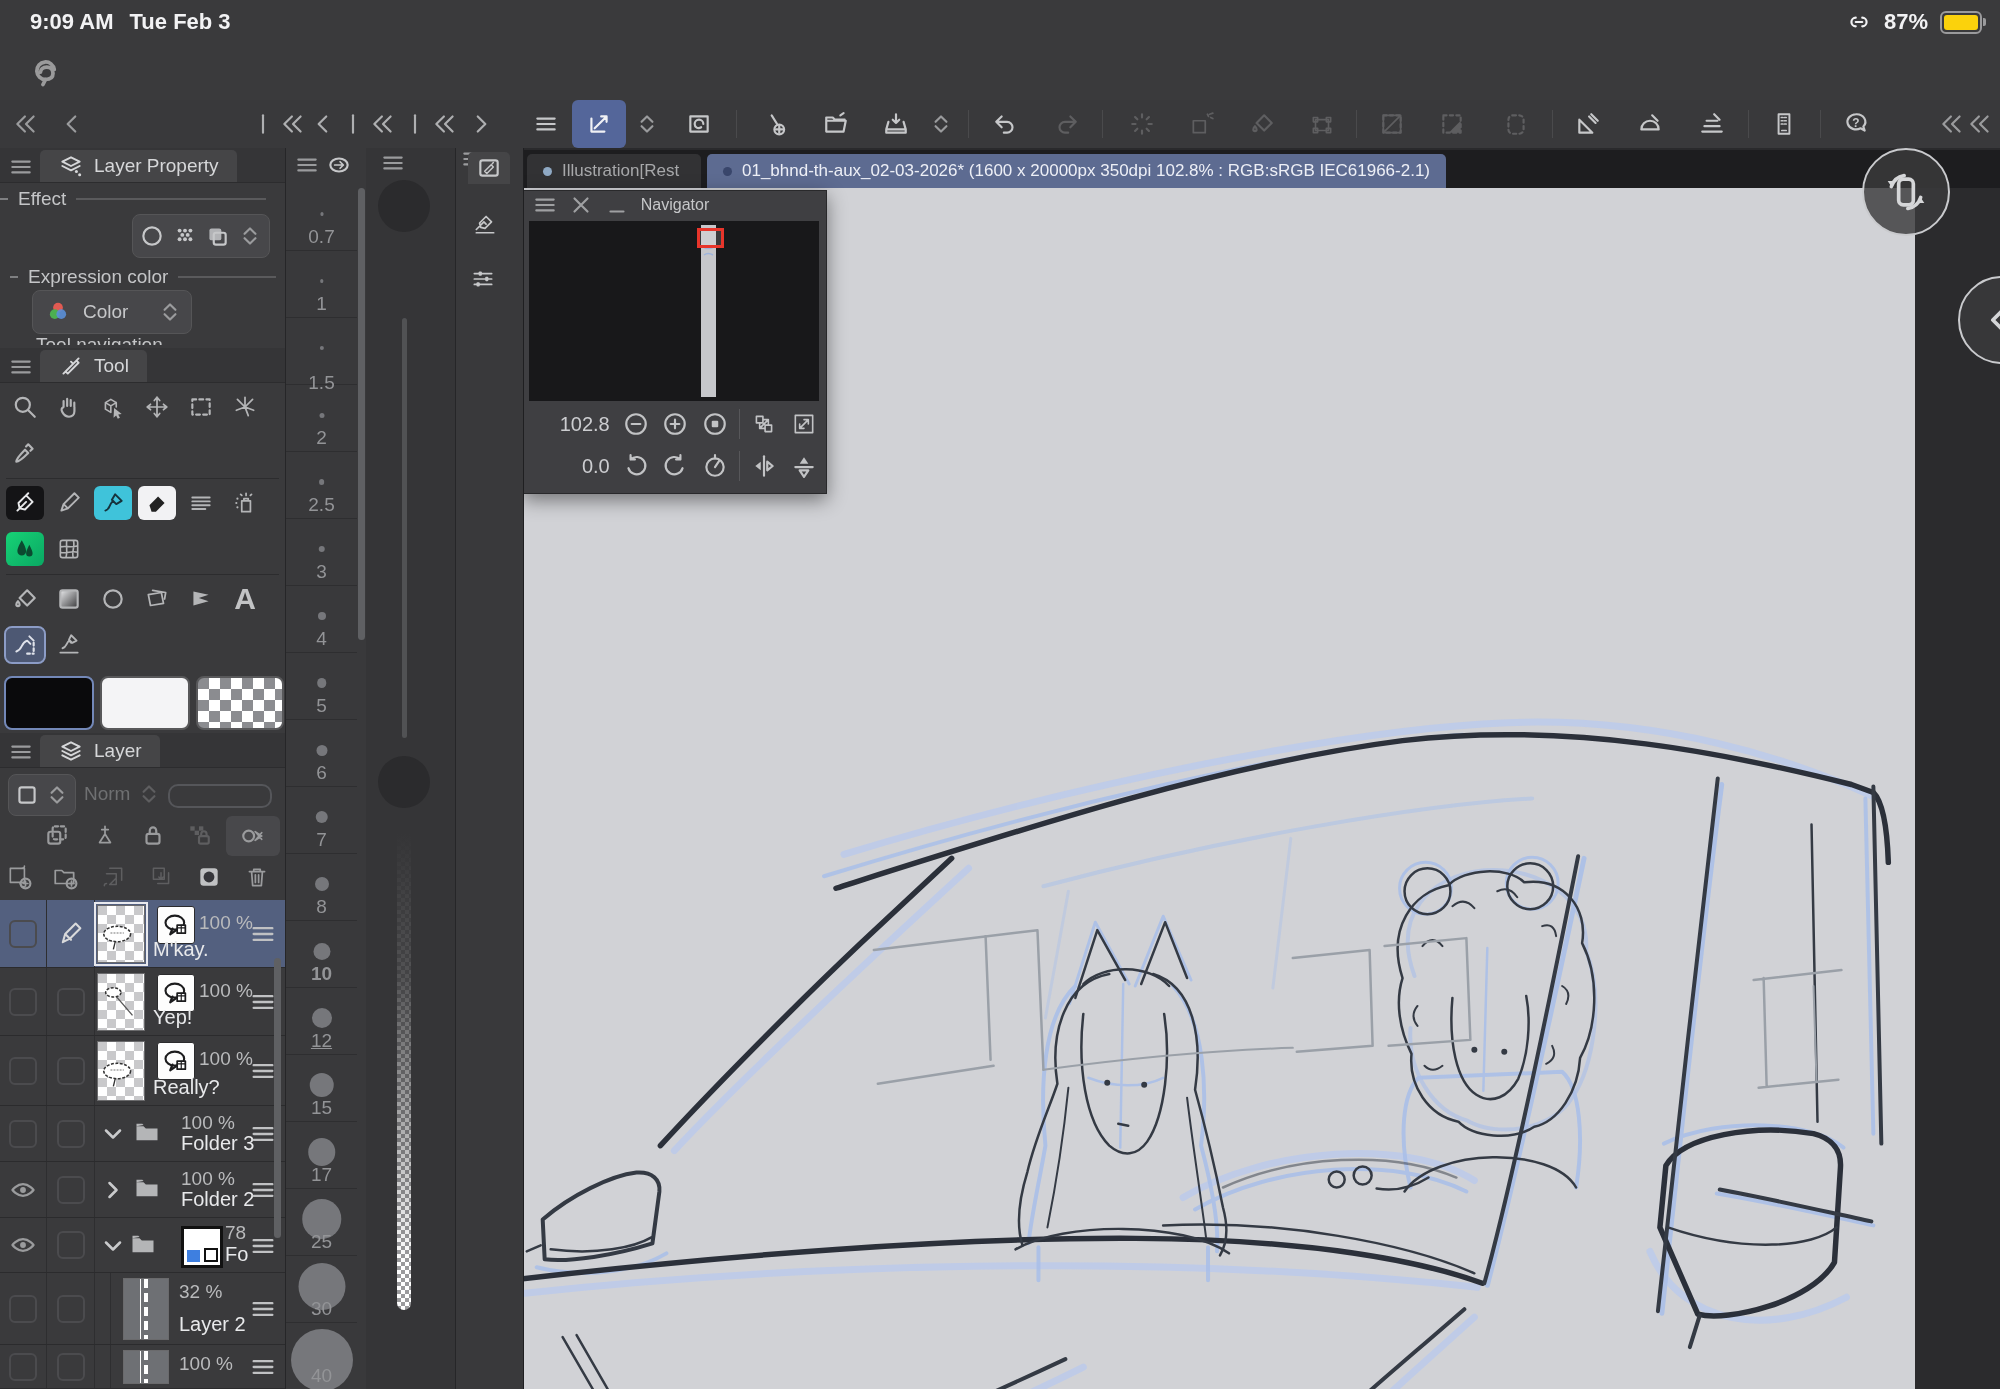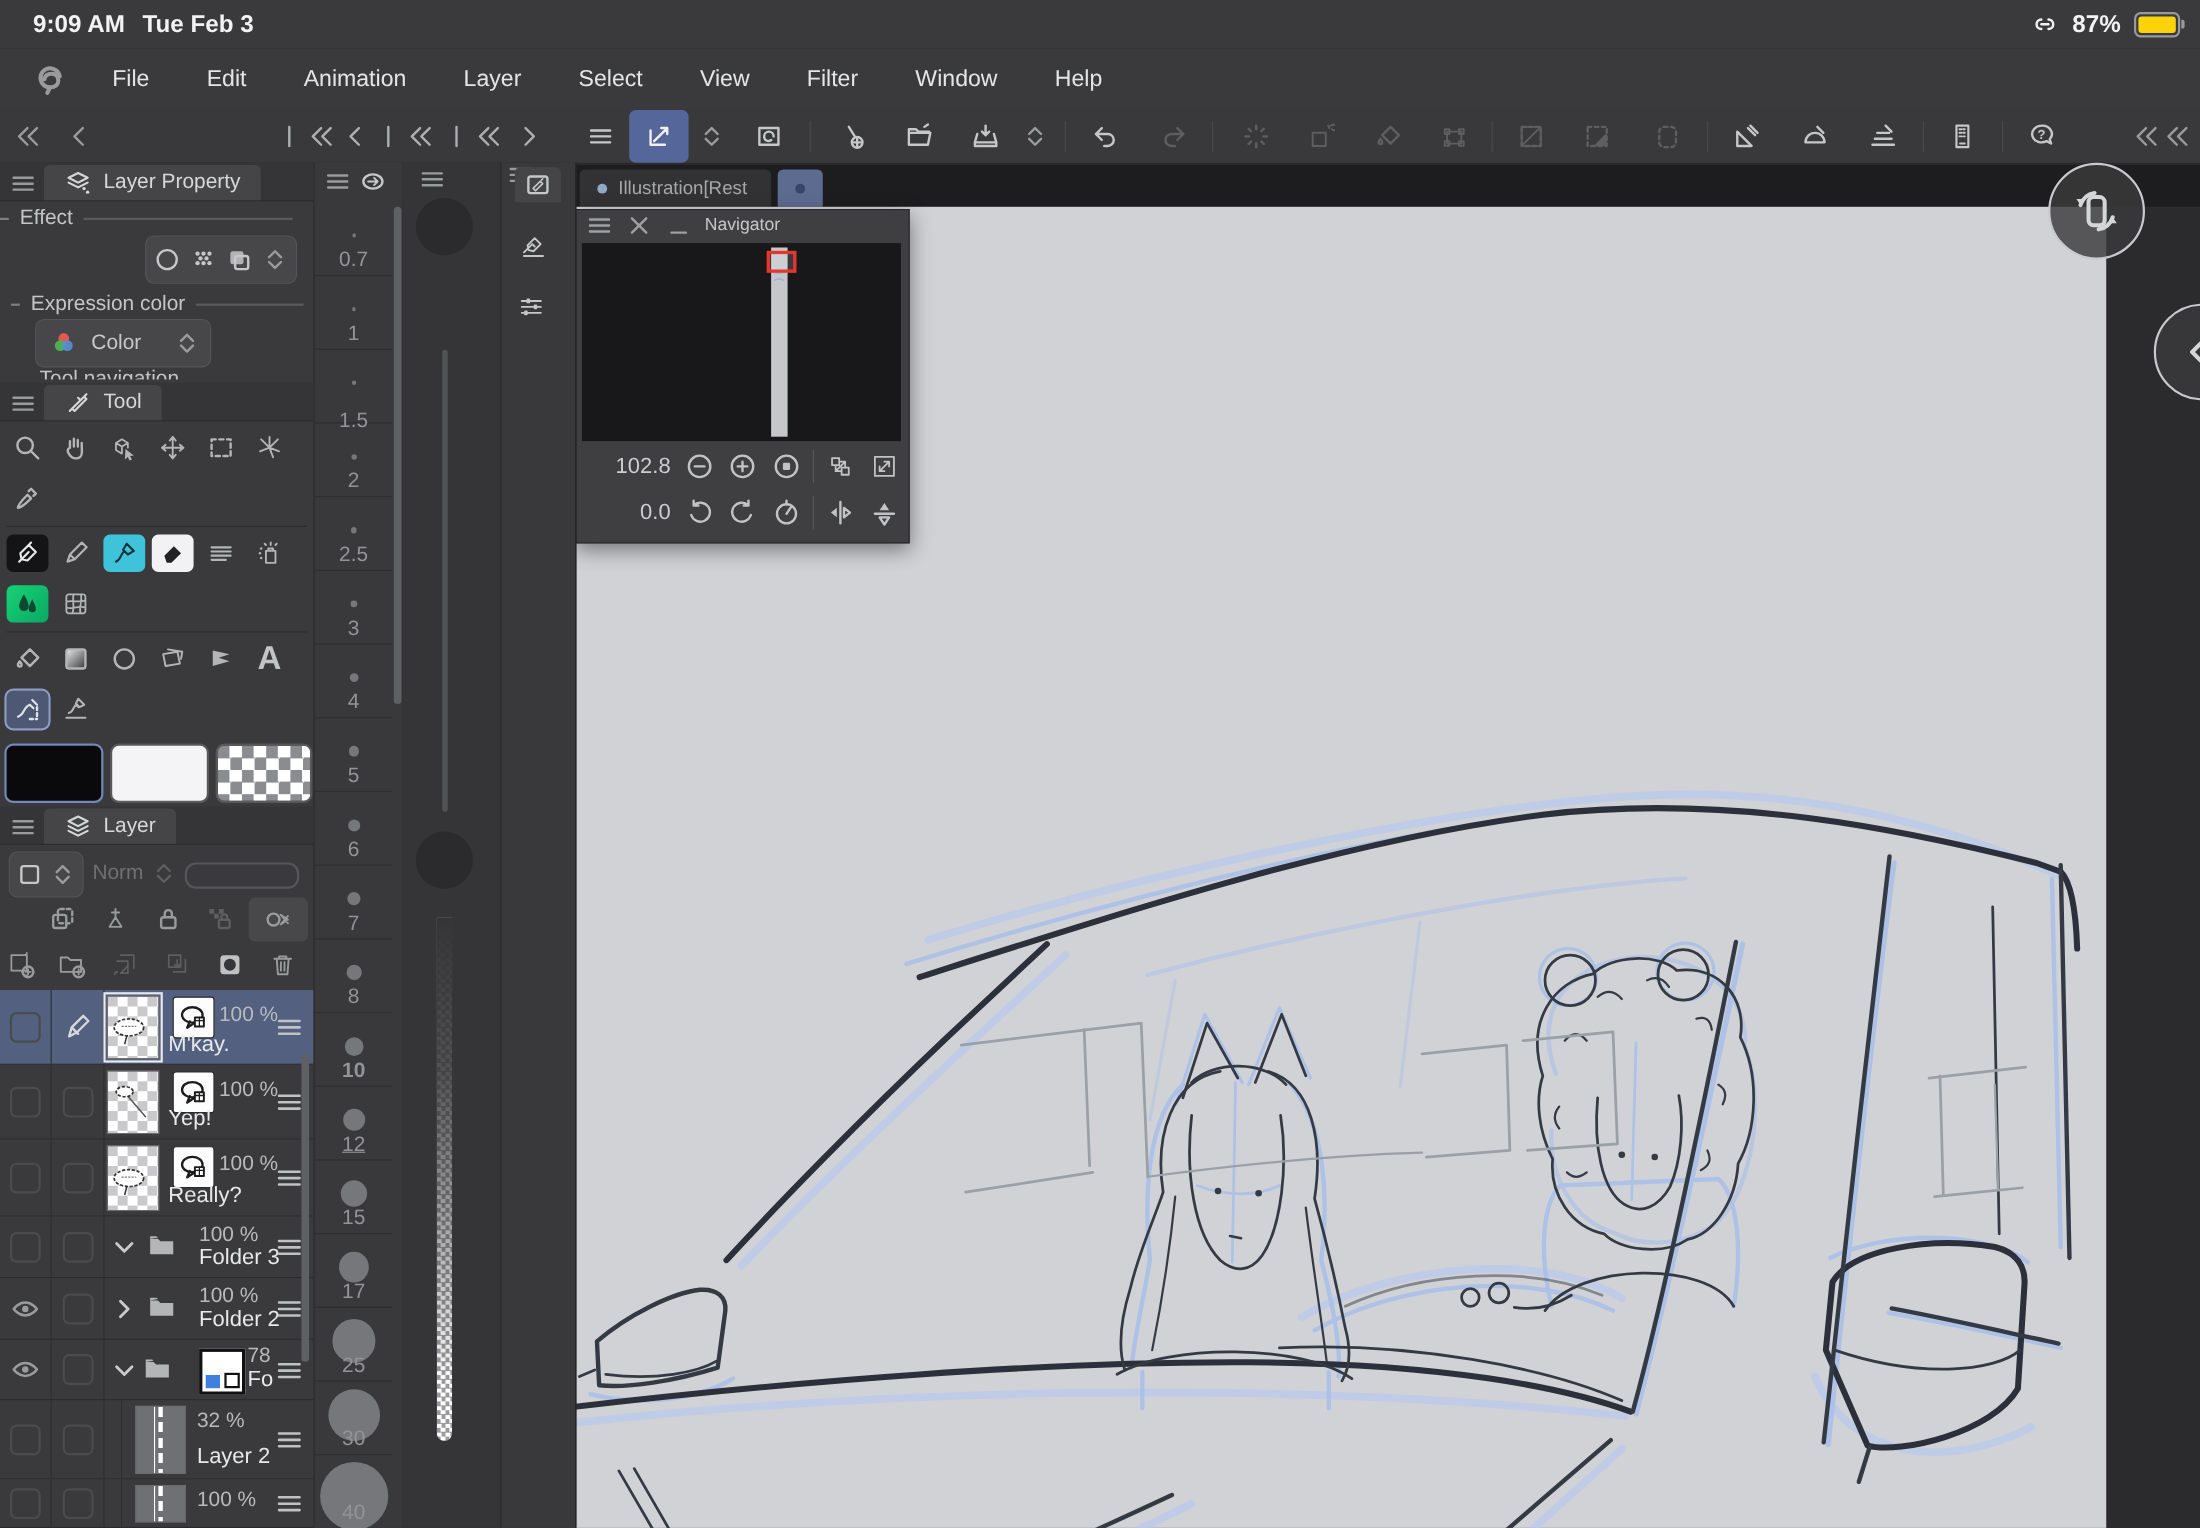--- a/index.html
+++ b/index.html
@@ -130,21 +130,20 @@
 
   <div id="menubar" class="abs">
     <span class="logo ic">
         <svg width="30" height="30" viewBox="0 0 24 24" fill="none" stroke="currentColor" stroke-width="2" stroke-linecap="round" stroke-linejoin="round">
           <g stroke="#9a9a9b" stroke-width="3" fill="none">
             <path d="M21 10a7 7 0 1 0-7 8c4 0 6-2 6-5s-2-5-5-5-5 2-5 4"></path>
             <path d="M14 18l-2 4"></path>
           </g>
         </svg>
       </span>
-    <span id="menu-items"><span class="mitem">File</span><span class="mitem">Edit</span><span class="mitem">Animation</span><span class="mitem">Layer</span><span class="mitem">Select</span><span class="mitem">View</span><span class="mitem">Filter</span><span class="mitem">Window</span><span class="mitem">Help</span></span>
   </div>
 
   <div id="toolbar" class="abs">
     <div class="tb" style="left:6px;width:40px">
         <span class="ic mid">
           <svg width="26" height="26" viewBox="0 0 24 24" fill="none" stroke="currentColor" stroke-width="2" stroke-linecap="round" stroke-linejoin="round">
             <path d="M11 5l-7 7 7 7M19 5l-7 7 7 7"></path>
           </svg>
         </span>
       </div>
@@ -384,20 +383,21 @@
       </div>
   </div>
 
   <div id="tabrow" class="abs">
     <div id="tab-inactive" class="doctab">
       <span class="dot"></span>
       <span>Illustration[Rest</span>
     </div>
     <div id="tab-active" class="doctab">
       <span class="dot"></span>
+      <span>01_bhnd-th-aux_02-03-2026* (1600 x 20000px 350dpi 102.8% : RGB:sRGB IEC61966-2.1)</span>
     </div>
   </div>
 
   <div id="canvas" class="abs">
     <svg width="1392" height="1201" viewBox="0 0 1392 1204">
       <g fill="none" stroke-linecap="round" stroke-linejoin="round">
 
         <g stroke="#b9c9ee" stroke-width="7" opacity=".72">
           <path d="M320,668 C560,595 830,542 985,536 C1140,530 1268,572 1352,610"></path>
           <path d="M445,682 C360,760 220,890 150,965"></path>

